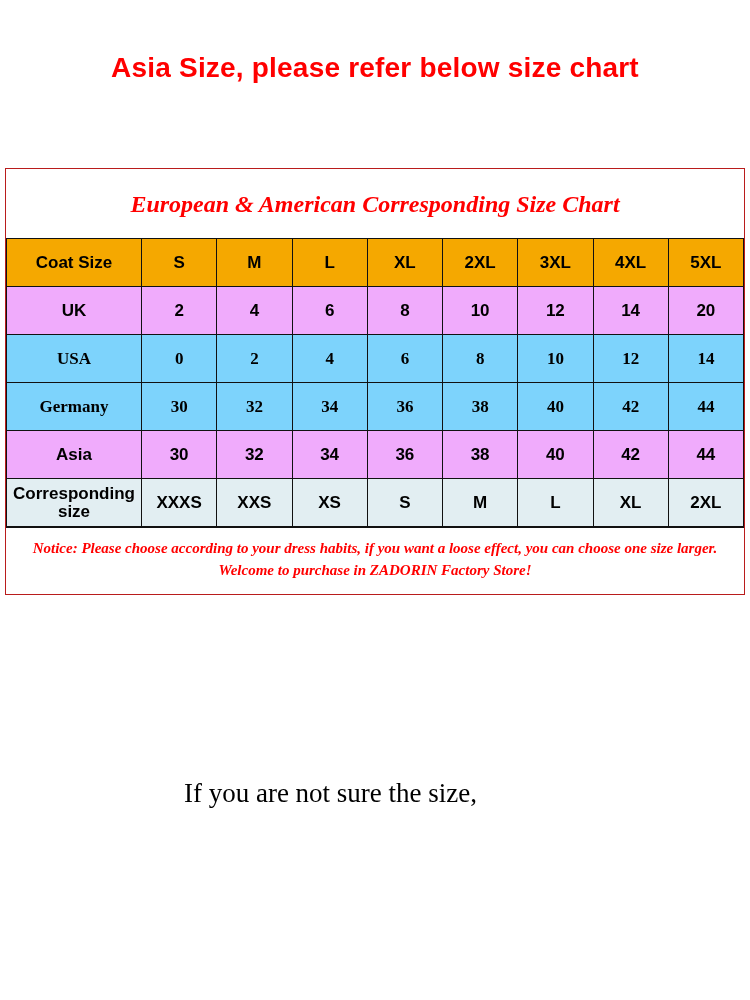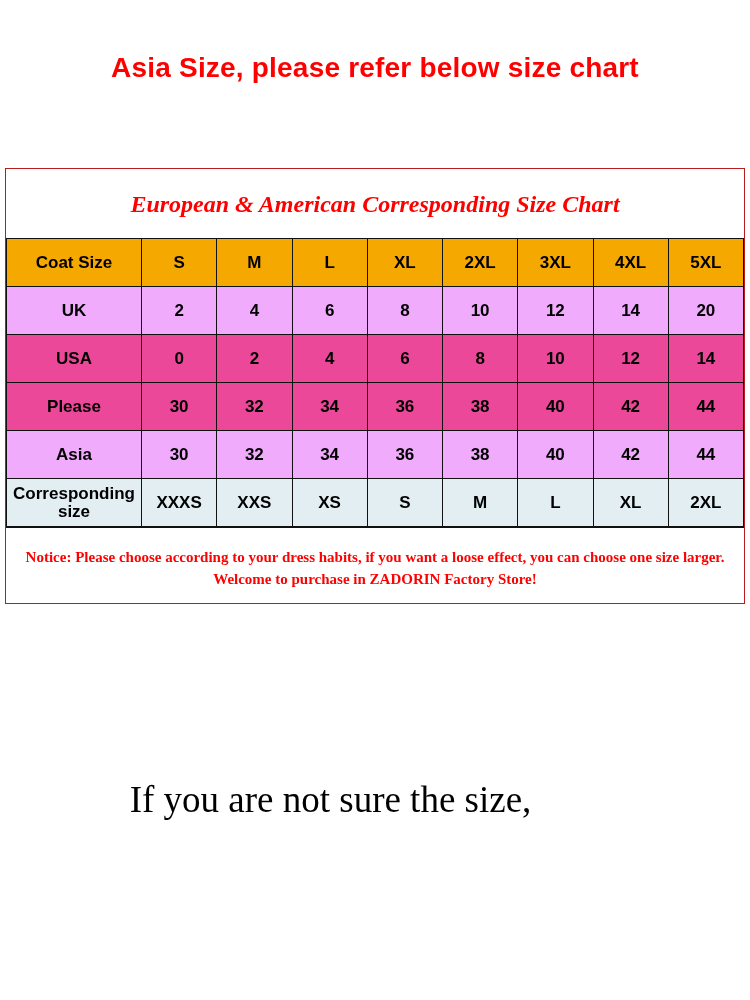--- a/index.html
+++ b/index.html
@@ -70,47 +70,49 @@
     background: #f5a800;
     color: #000000;
     font-size: 18px;
     margin-left: 32px;
   }
   .row-yellow td {
     background: #f0abfc;
     margin-left: 8px;
   }
   .row-blue td {
-    background: #ec4899;
+    background: #7dd3fc;
+    font-family: Liberation Serif, serif;
   }
   .row-intl td {
     background: #e2eef2;
     font-size: 16px;
     line-height: 1.05;
   }
   .row-intl td.label {
     font-size: 15px;
   }
   .notice {
     border-top: 1px solid #111111;
-    padding: 19px 14px 12px 14px;
+    padding: 10px 14px 12px 14px;
     text-align: center;
     color: #ff0000;
     font-size: 15px;
+    font-style: italic;
     font-weight: bold;
     line-height: 1.45;
     font-family: "Liberation Serif", serif;
     background: #ffffff;
   }
   .bottom-text {
     position: absolute;
     left: 0;
     width: 661px;
     text-align: center;
-    font-size: 37px;
+    font-size: 27px;
     color: #000000;
     font-family: "Liberation Serif", serif;
   }
   .bottom-line1 { top: 778px; }
   .bottom-line2 { top: 838px; }
 </style>
 </head>
 <body>
 
 <div class="page">
@@ -154,21 +156,21 @@
           <td>4</td>
           <td>6</td>
           <td>8</td>
           <td>10</td>
           <td>12</td>
           <td>14</td>
         </tr>
 
 
         <tr class="row-blue">
-          <td class="label">Please</td>
+          <td class="label">Germany</td>
           <td>30</td>
           <td>32</td>
           <td>34</td>
           <td>36</td>
           <td>38</td>
           <td>40</td>
           <td>42</td>
           <td>44</td>
         </tr>
 

